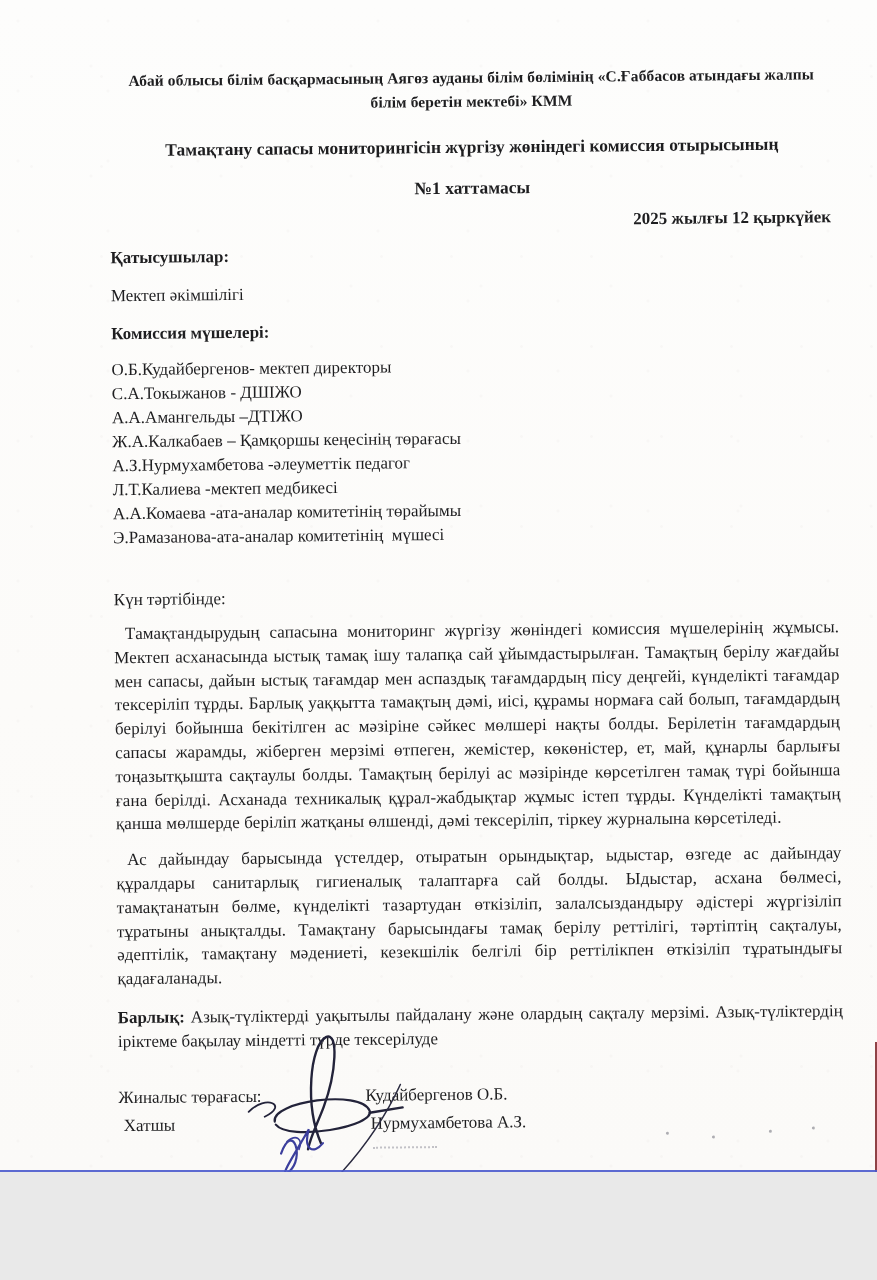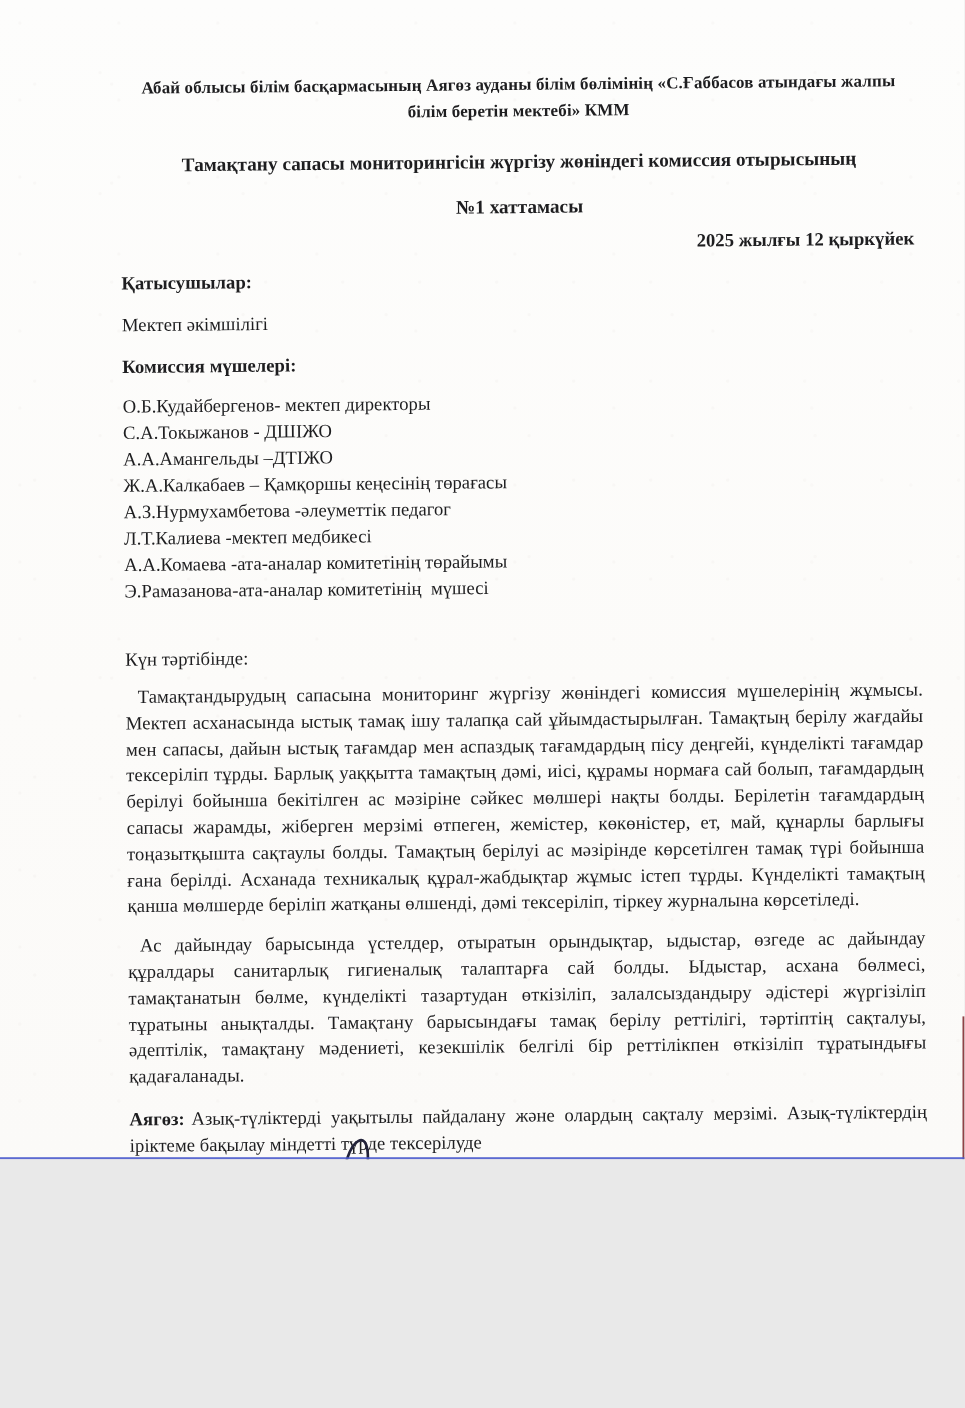--- a/index.html
+++ b/index.html
@@ -1,18 +1,18 @@
 <!DOCTYPE html>
 <html><head>
 <meta charset="utf-8">
 <style>
   html,body{margin:0;padding:0;background:#e9e9e9;}
   .sheet{
     position:relative;
-    width:877px;height:1054px;
+    width:877px;height:1172px;
     margin:0 auto;
     background:linear-gradient(180deg,#fdfdfc 0%,#fcfbf9 60%,#fbfaf8 100%);
     overflow:hidden;
     font-family:"Liberation Serif","DejaVu Serif",serif;
     color:#1e1e20;
   }
   .content{
     position:absolute;inset:0;
     padding:66px 44px 0 108px;
     transform:rotate(-0.55deg);
@@ -95,21 +95,21 @@
       <div>Э.Рамазанова-ата-аналар комитетінің  мүшесі</div>
     </div>
 
     <div class="agenda-heading" style="margin-top:40px;">Күн тәртібінде:</div>
 
     <div class="para">Тамақтандырудың сапасына мониторинг жүргізу жөніндегі комиссия мүшелерінің жұмысы.  Мектеп асханасында ыстық тамақ ішу талапқа сай ұйымдастырылған. Тамақтың берілу жағдайы мен сапасы, дайын ыстық тағамдар мен аспаздық тағамдардың пісу деңгейі, күнделікті тағамдар тексеріліп тұрды.  Барлық уаққытта  тамақтың дәмі, иісі, құрамы нормаға сай болып, тағамдардың берілуі бойынша бекітілген ас мәзіріне сәйкес мөлшері  нақты болды. Берілетін тағамдардың сапасы жарамды, жіберген мерзімі өтпеген, жемістер, көкөністер, ет, май, құнарлы барлығы тоңазытқышта сақтаулы болды. Тамақтың берілуі ас мәзірінде көрсетілген тамақ түрі бойынша ғана берілді. Асханада техникалық құрал-жабдықтар жұмыс істеп тұрды.  Күнделікті тамақтың қанша мөлшерде беріліп жатқаны өлшенді, дәмі тексеріліп, тіркеу журналына көрсетіледі.</div>
 
     <div class="para">Ас дайындау барысында үстелдер, отыратын орындықтар, ыдыстар, өзгеде ас дайындау құралдары санитарлық гигиеналық талаптарға сай болды. Ыдыстар, асхана бөлмесі, тамақтанатын бөлме, күнделікті тазартудан өткізіліп, залалсыздандыру әдістері жүргізіліп тұратыны анықталды. Тамақтану барысындағы  тамақ берілу реттілігі, тәртіптің сақталуы, әдептілік,  тамақтану  мәдениеті,  кезекшілік  белгілі  бір  реттілікпен  өткізіліп тұратындығы  қадағаланады.</div>
 
     <div class="decision">
-      <span class="label">Аягөз:</span><span>Азық-түліктерді уақытылы пайдалану және олардың сақталу мерзімі. Азық-түліктердің іріктеме бақылау міндетті түрде тексерілуде</span>
+      <span class="label">Барлық:</span><span>Азық-түліктерді уақытылы пайдалану және олардың сақталу мерзімі. Азық-түліктердің іріктеме бақылау міндетті түрде тексерілуде</span>
     </div>
 
     <div class="sig-block">
       <div class="sig-row">
         <span class="sig-role">Жиналыс төрағасы:</span>
         <span class="sig-name">Кудайбергенов О.Б.</span>
       </div>
       <div class="sig-row secretary">
         <span class="sig-role">Хатшы</span>
         <span class="sig-name">Нурмухамбетова А.З.</span>

